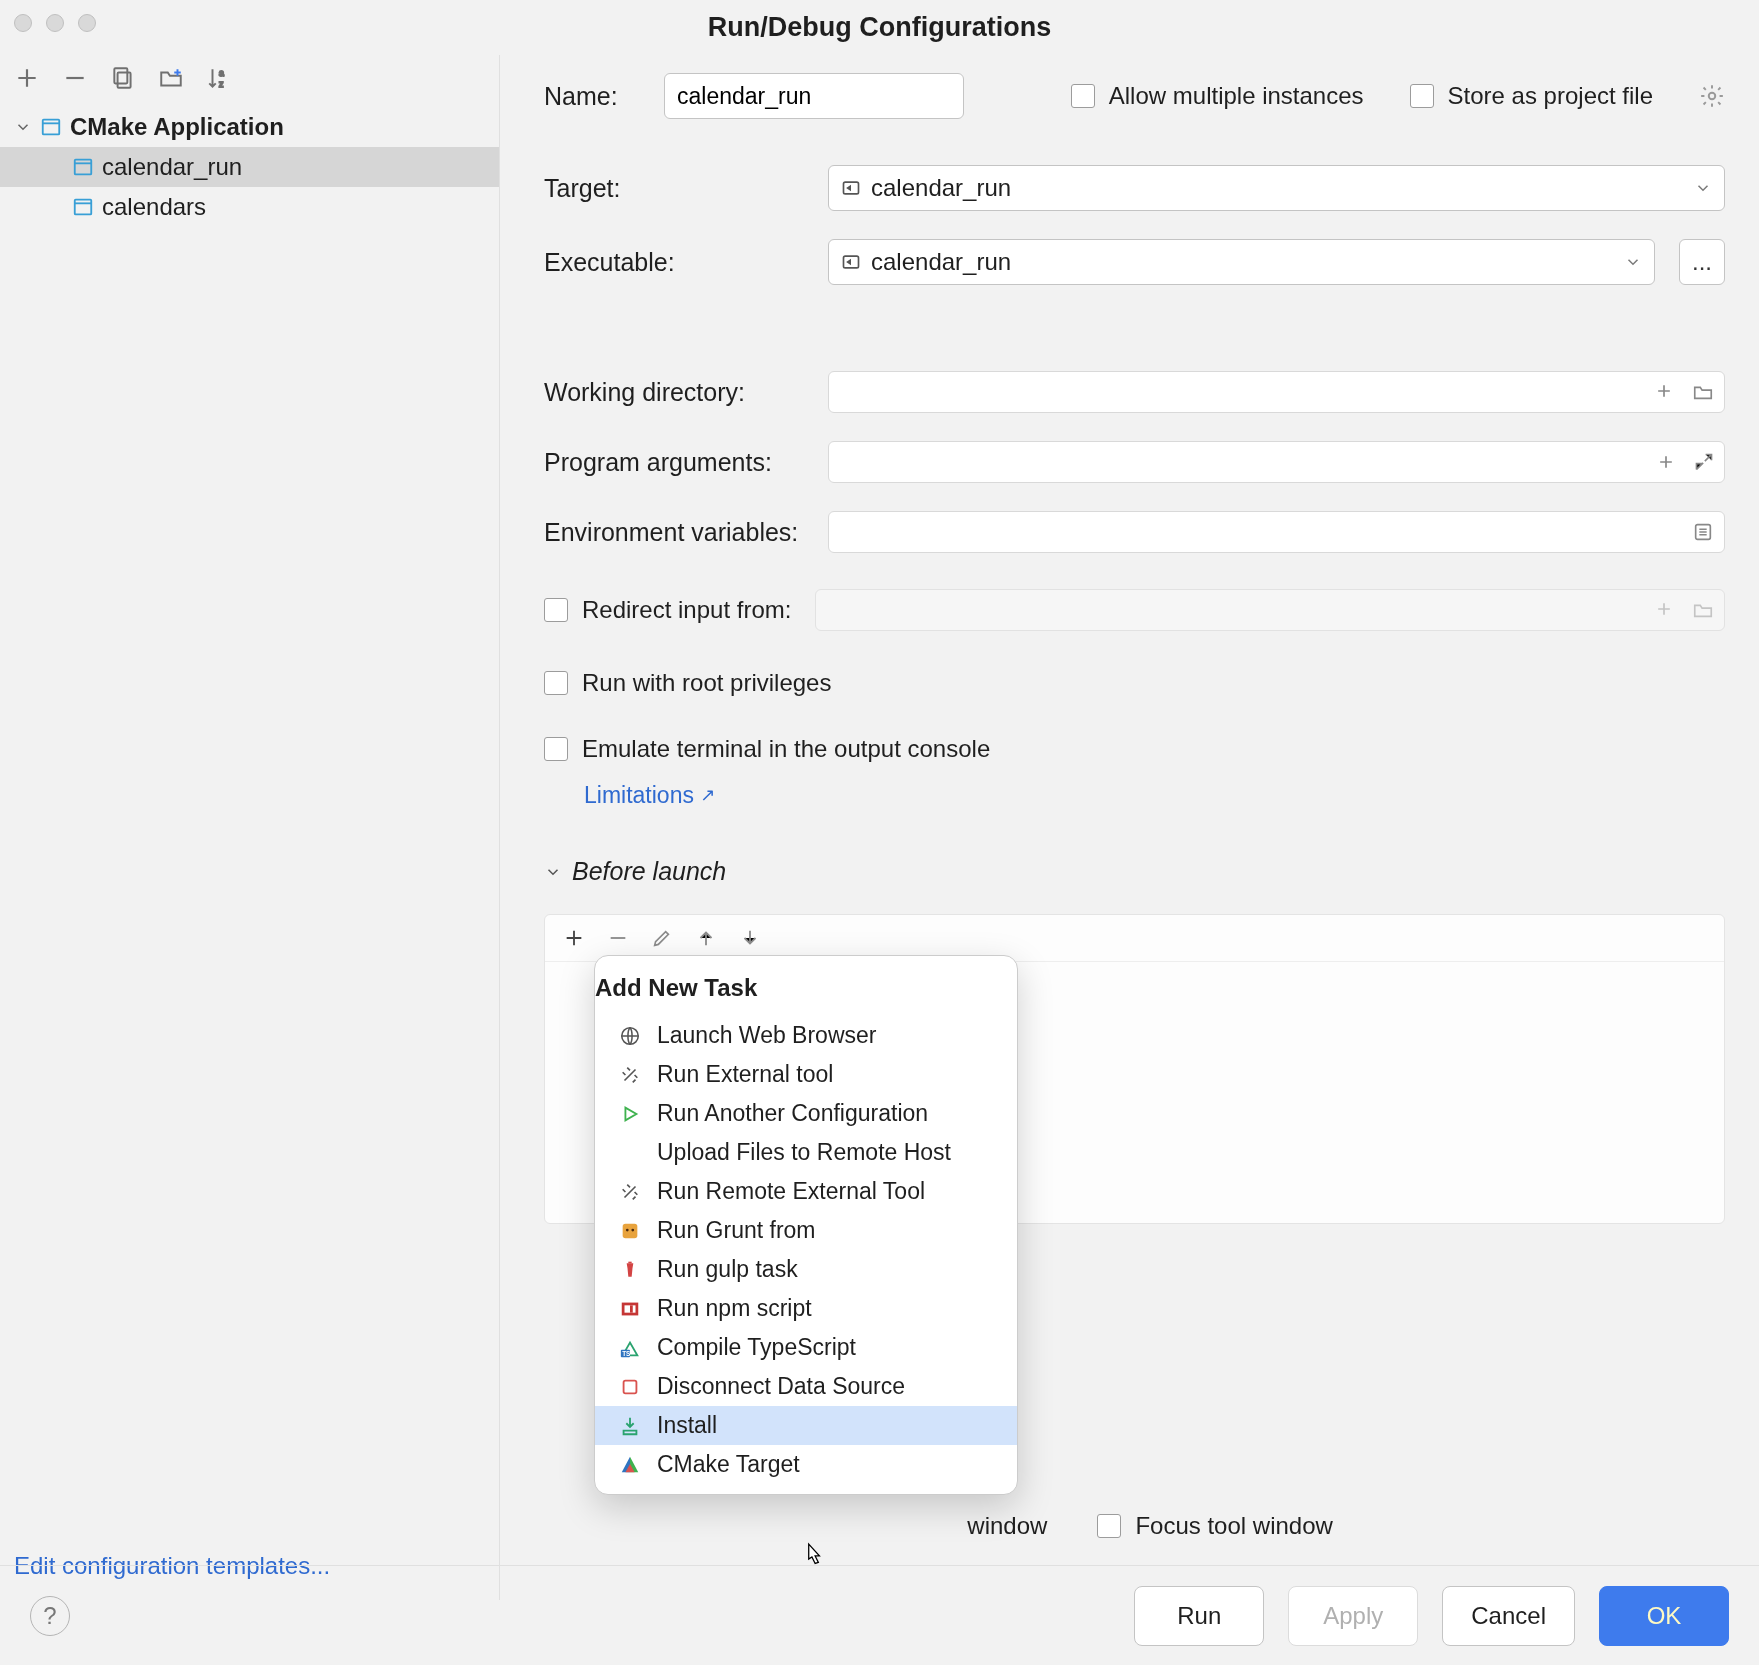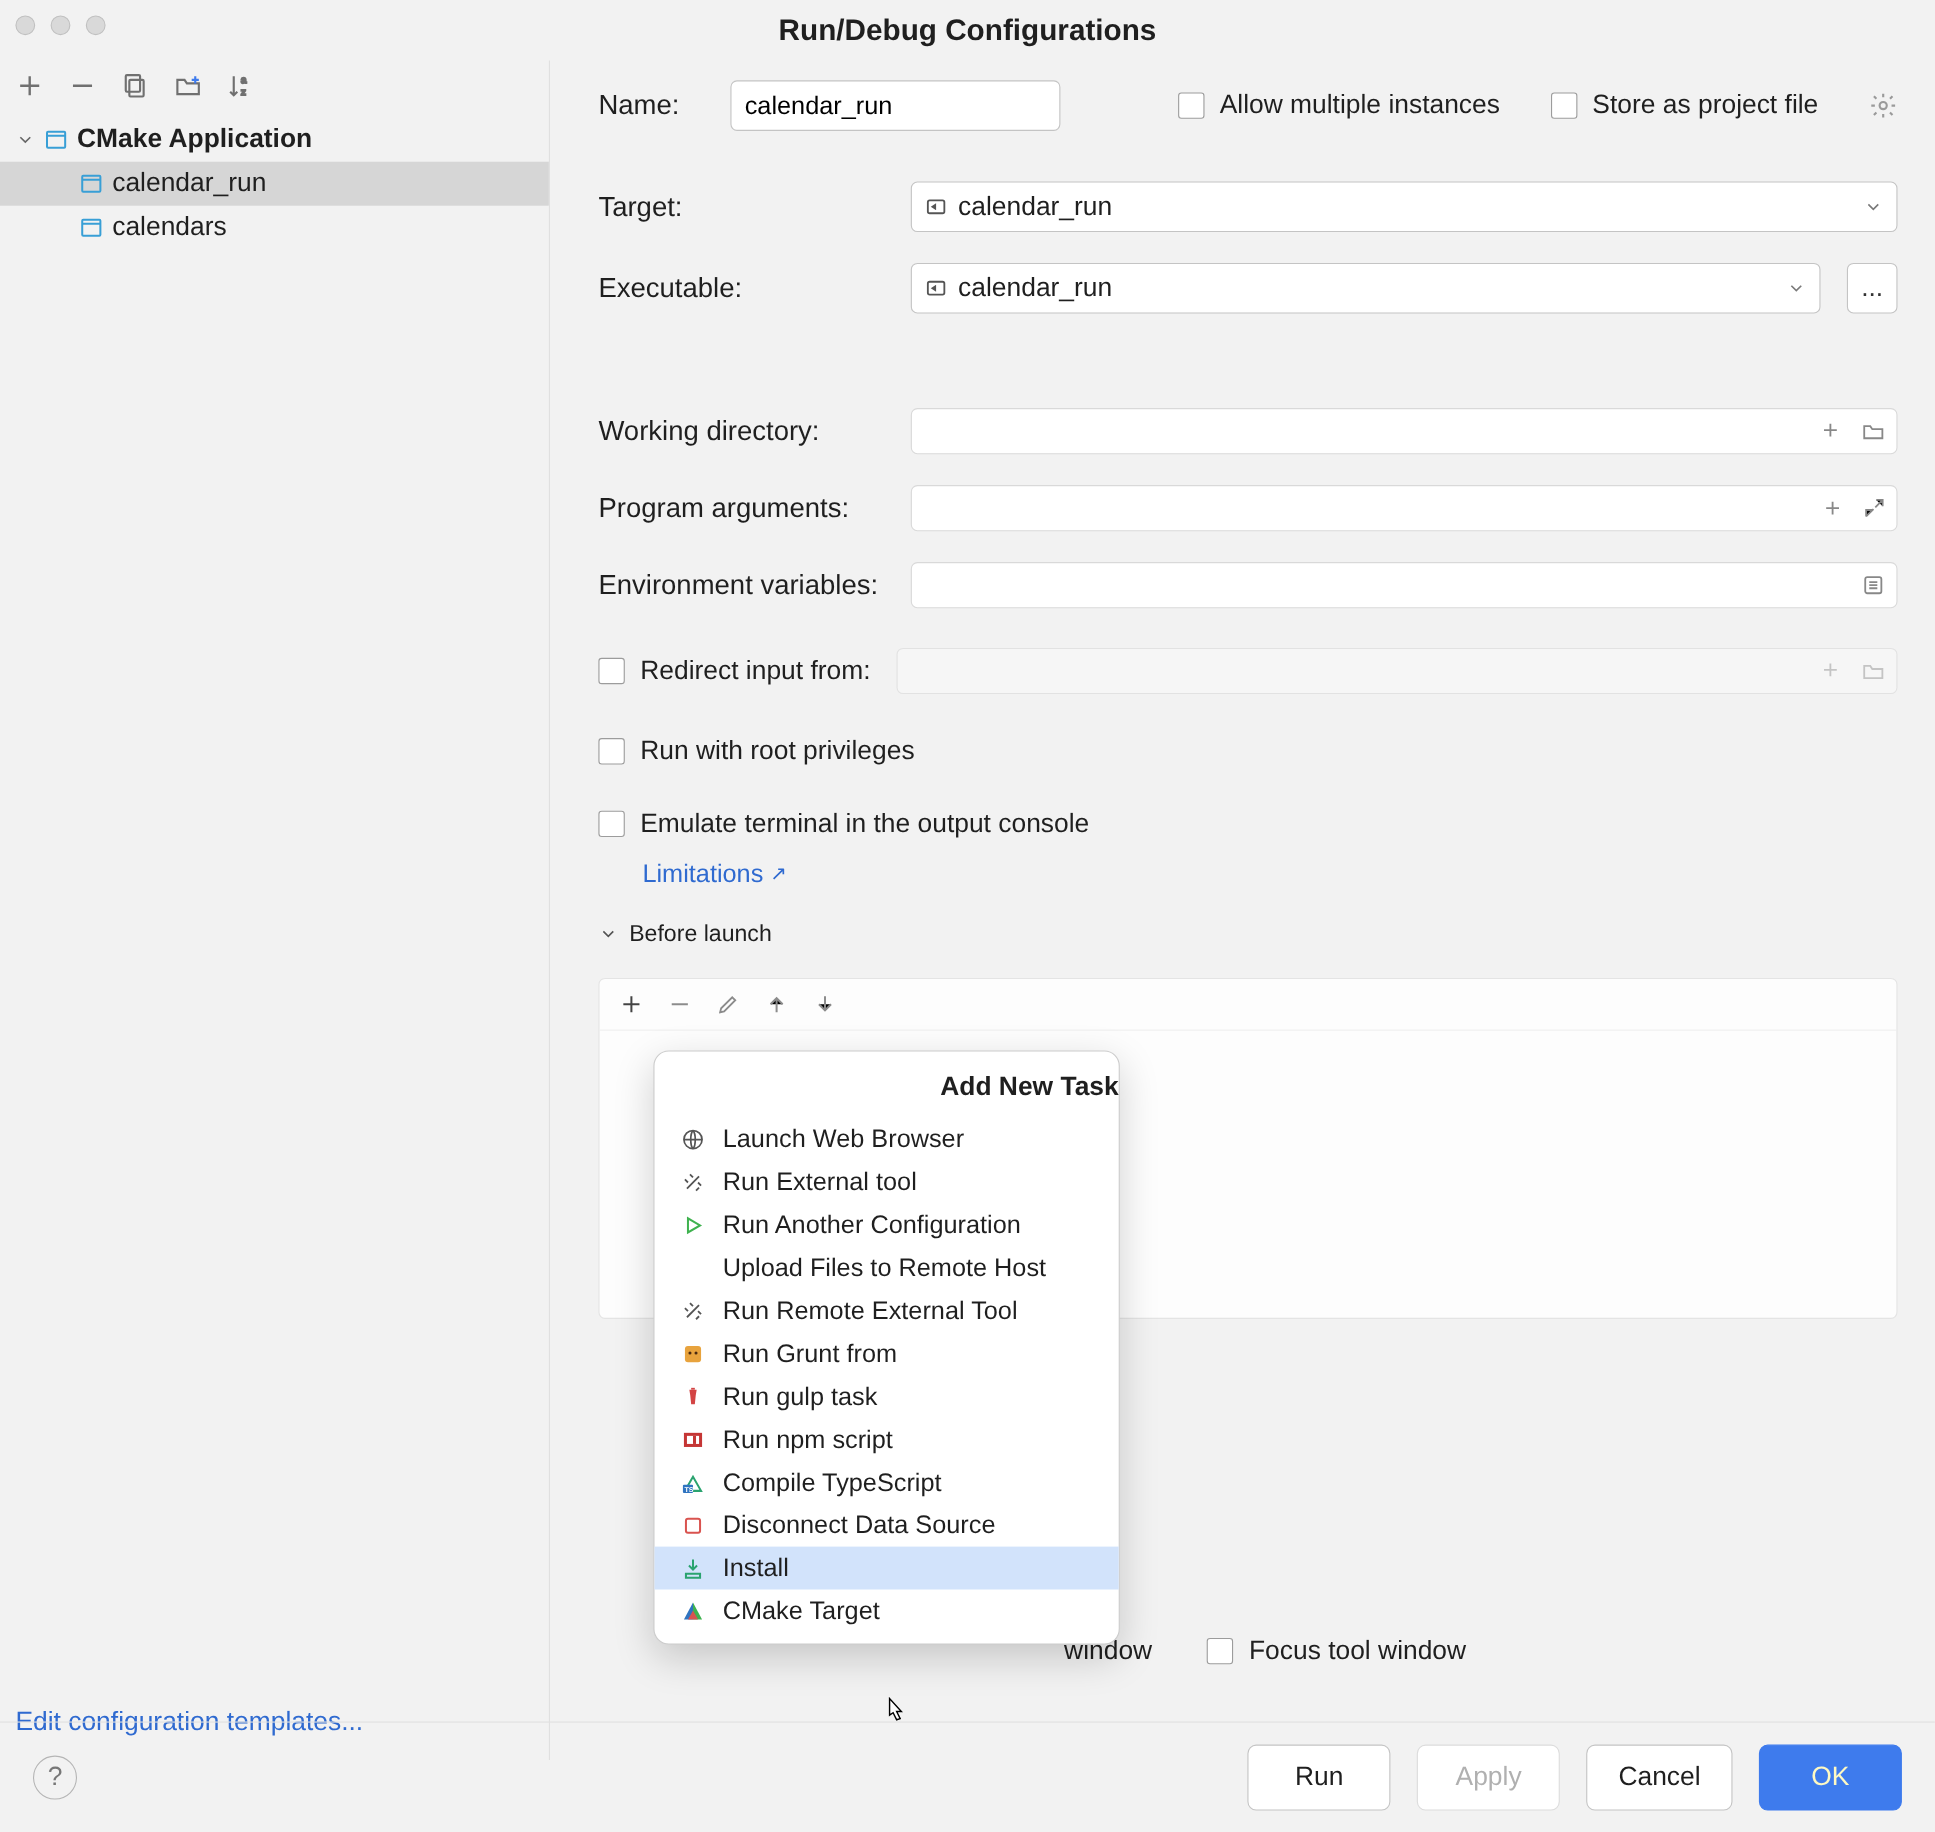--- a/index.html
+++ b/index.html
@@ -45,27 +45,27 @@
   .combo .chev-down{color:#7a7a7a;}
   .more-btn{width:46px;height:46px;border:1px solid var(--border);border-radius:6px;background:#fff;display:flex;align-items:center;justify-content:center;font-size:24px;color:#333;}
   .chk{display:flex;align-items:center;gap:14px;font-size:24px;}
   .chk .box{width:24px;height:24px;border:1.5px solid #9c9c9c;border-radius:3px;background:#fff;}
   .gear{color:#9a9a9a;}
   .combo-input{flex:1;height:42px;border:1px solid var(--border-light);border-radius:6px;background:#fff;position:relative;}
   .combo-input.disabled{background:#f6f6f6;border-color:#e2e2e2;}
   .combo-input .icons{position:absolute;right:10px;top:50%;transform:translateY(-50%);display:flex;gap:18px;color:#888;}
   .link{color:var(--blue-link);font-size:23px;}
   .arrow-ext{font-size:18px;vertical-align:2px;}
-  .section-hdr{display:flex;align-items:center;gap:10px;font-size:21px;}
+  .section-hdr{display:flex;align-items:center;gap:10px;font-size:25px;margin-top:20px;font-style:italic;}
   .bl-box{margin-top:0;border:1px solid #e4e4e4;border-radius:6px;background:#fdfdfd;height:310px;}
   .bl-toolbar{display:flex;gap:22px;padding:12px 18px;color:#8c8c8c;border-bottom:1px solid #eee;}
   .bl-toolbar .active{color:#444;}
   
   .popup{position:absolute;left:594px;top:955px;width:424px;background:#fff;border:1px solid #ccc;border-radius:14px;box-shadow:0 12px 36px rgba(0,0,0,0.18);padding:14px 0 10px;}
-  .popup h4{margin:4px 0 14px;text-align:right;font-size:24px;font-weight:700;}
+  .popup h4{margin:4px 0 14px;text-align:left;font-size:24px;font-weight:700;}
   .popup .item{display:flex;align-items:center;gap:14px;padding:6px 22px;font-size:23px;cursor:pointer;}
   .popup .item .ico{width:26px;height:26px;display:flex;align-items:center;justify-content:center;}
   .popup .item.selected{background:var(--popup-sel);}
   .popup .item.noicon{padding-left:62px;}
   .cursor{position:absolute;left:800px;top:1542px;font-size:26px;pointer-events:none;}
   
   .behind-row{display:flex;gap:50px;align-items:center;font-size:24px;margin-top:260px;}
   
   .footer{position:absolute;left:0;right:0;bottom:0;height:100px;border-top:1px solid #e0e0e0;display:flex;align-items:center;padding:0 30px;gap:24px;}
   .help-btn{width:40px;height:40px;border:1.5px solid #b5b5b5;border-radius:50%;display:flex;align-items:center;justify-content:center;color:#777;font-size:24px;}

